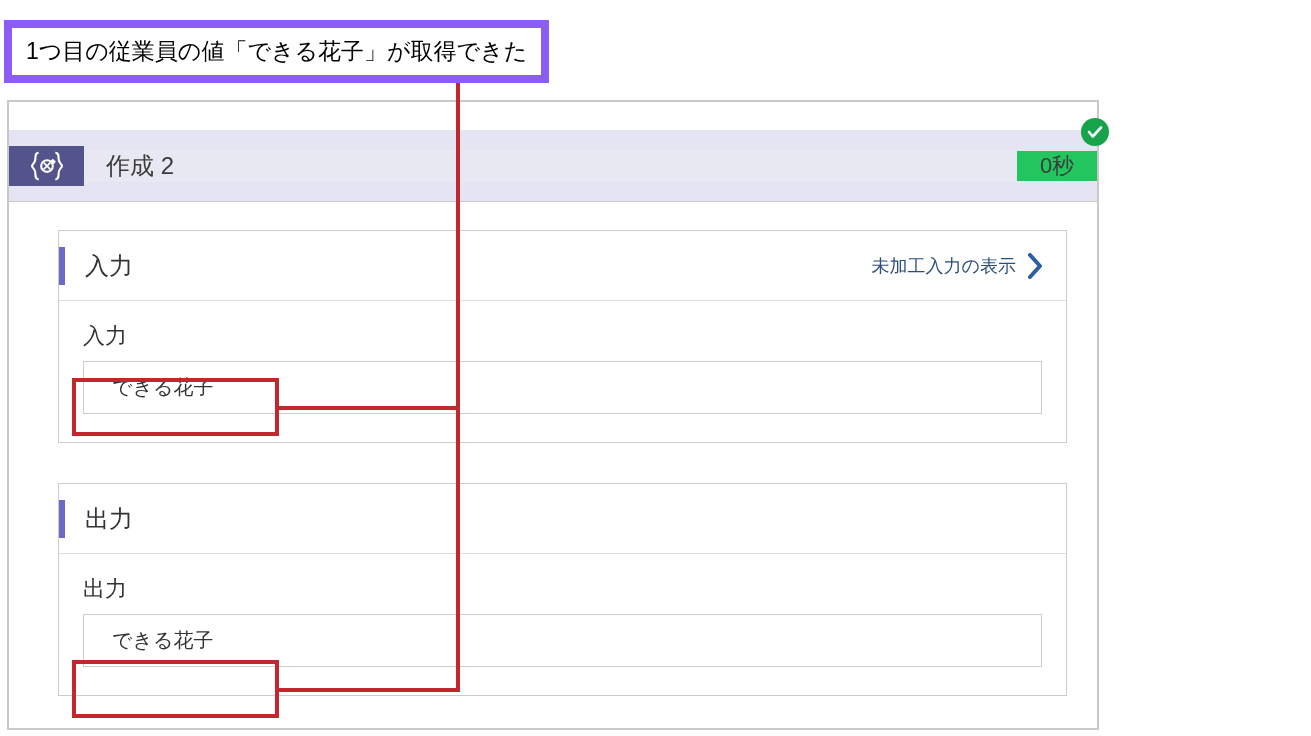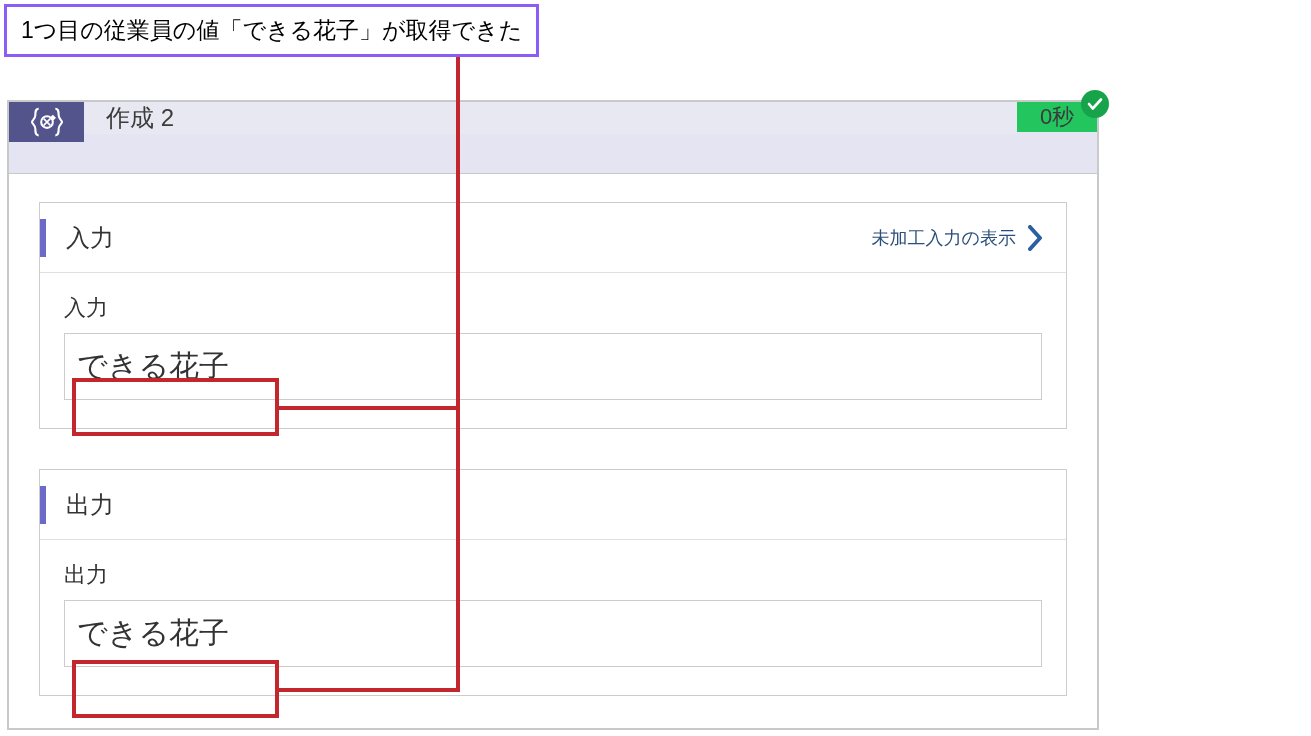--- a/index.html
+++ b/index.html
@@ -7,23 +7,23 @@
     font-family: "Yu Gothic", "Meiryo", sans-serif;
     background: #ffffff;
     width: 1311px;
     height: 736px;
     position: relative;
   }
 
   
   .callout {
     position: absolute;
-    top: 4px;
+    top: 20px;
     left: 4px;
-    border: 3px solid #8b5cf6;
+    border: 8px solid #8b5cf6;
     padding: 8px 14px;
     font-size: 23px;
     color: #000;
     background: #fff;
     z-index: 10;
   }
 
   
   .redline {
     position: absolute;
@@ -37,25 +37,26 @@
     left: 7px;
     width: 1092px;
     height: 630px;
     border: 2px solid #c9c9c9;
     background: #fff;
   }
 
   
   .panel-header {
     display: flex;
-    align-items: flex-start;
+    align-items: center;
     height: 72px;
     background: #e4e4f2;
     border-bottom: 1px solid #c9c9c9;
     position: relative;
+    margin-top: 28px;
   }
   .header-icon {
     width: 75px;
     background: #54548c;
     display: flex;
     align-items: center;
     justify-content: center;
     color: #fff;
   }
   .header-icon svg { width: 40px; height: 40px; }
@@ -84,21 +85,21 @@
     width: 28px;
     height: 28px;
     border-radius: 50%;
     background: #17a34a;
     display: flex;
     align-items: center;
     justify-content: center;
   }
   .status-check svg { width: 18px; height: 18px; }
 
-  .panel-body { padding: 28px 30px 10px 30px; }
+  .panel-body { padding: 28px 30px 10px 30px; margin-left: 19px; }
 
   .section {
     border: 1px solid #cccccc;
     margin-bottom: 40px;
     background: #fff;
   }
   .section-head {
     height: 70px;
     display: flex;
     align-items: center;
@@ -129,22 +130,22 @@
   .section-head-right svg { width: 16px; height: 26px; }
 
   .section-body { padding: 20px 24px 28px 24px; }
   .field-label {
     font-size: 22px;
     color: #333;
     margin-bottom: 10px;
   }
   .field-value {
     border: 1px solid #cccccc;
-    padding: 12px 12px;
-    font-size: 30px;
+    padding: 12px 28px;
+    font-size: 20px;
     color: #333;
     background: #fff;
     position: relative;
   }
 
   
   .red-highlight {
     position: absolute;
     border: 4px solid #c1272d;
     z-index: 8;

